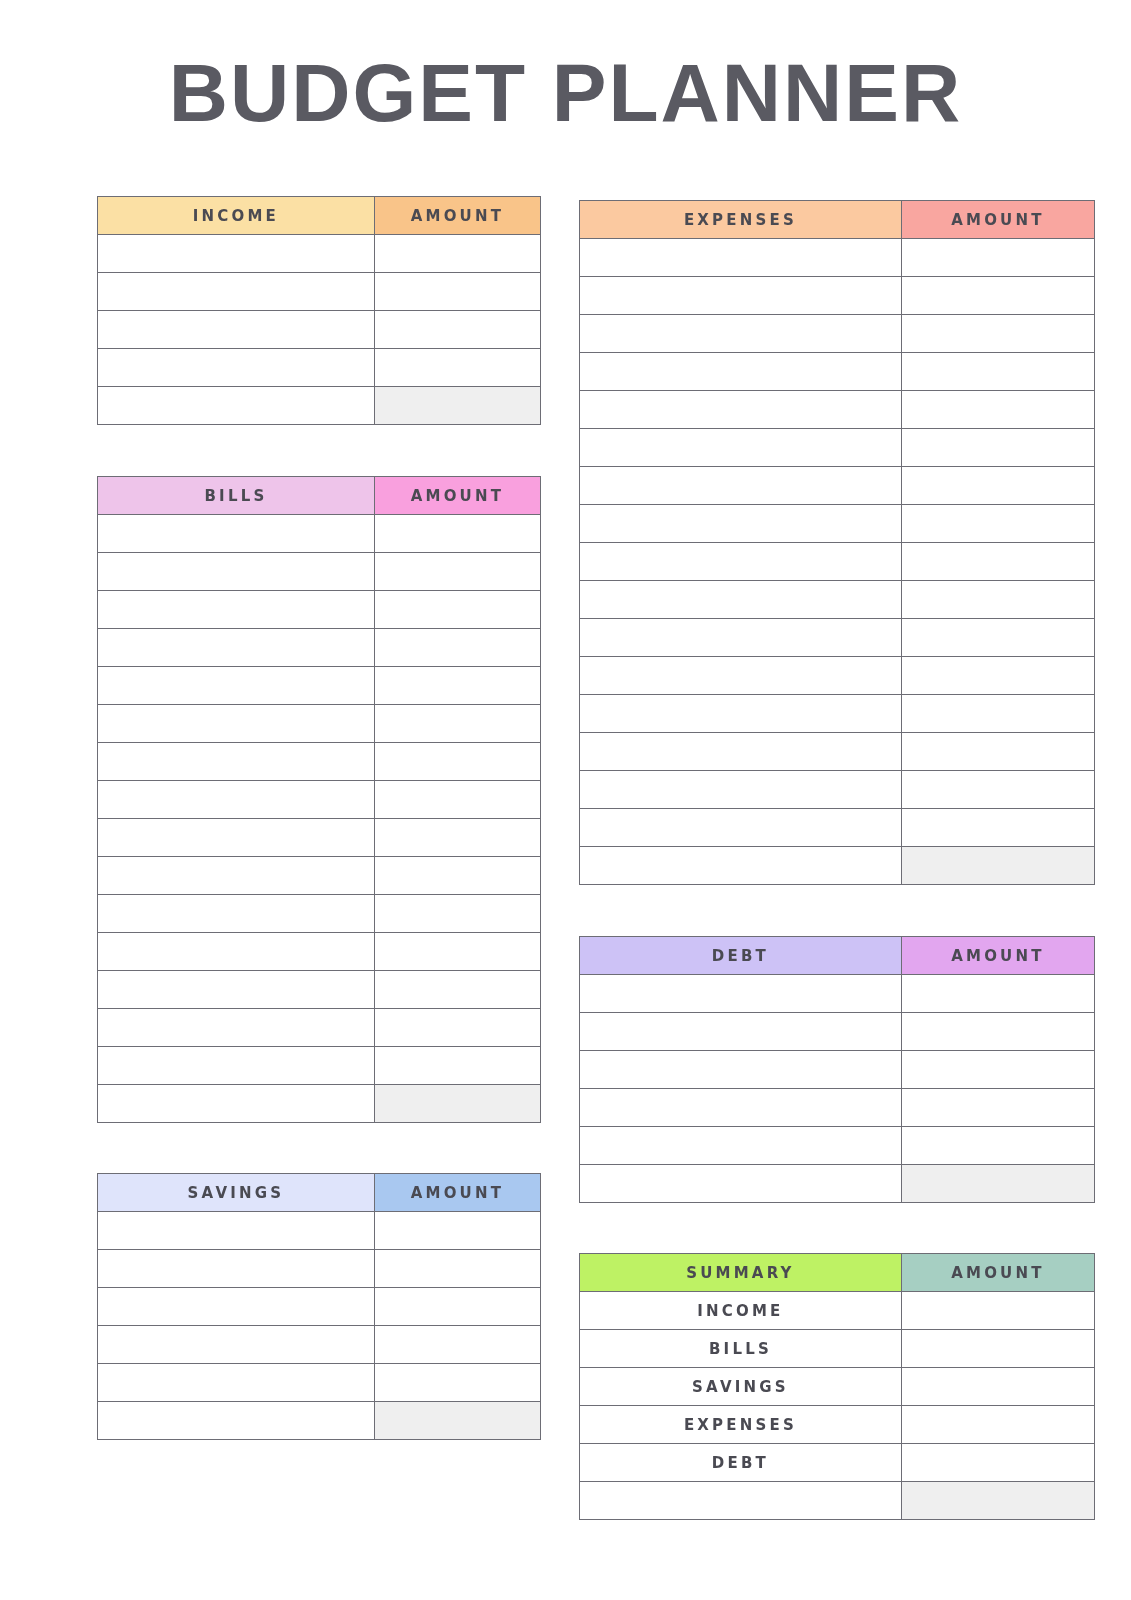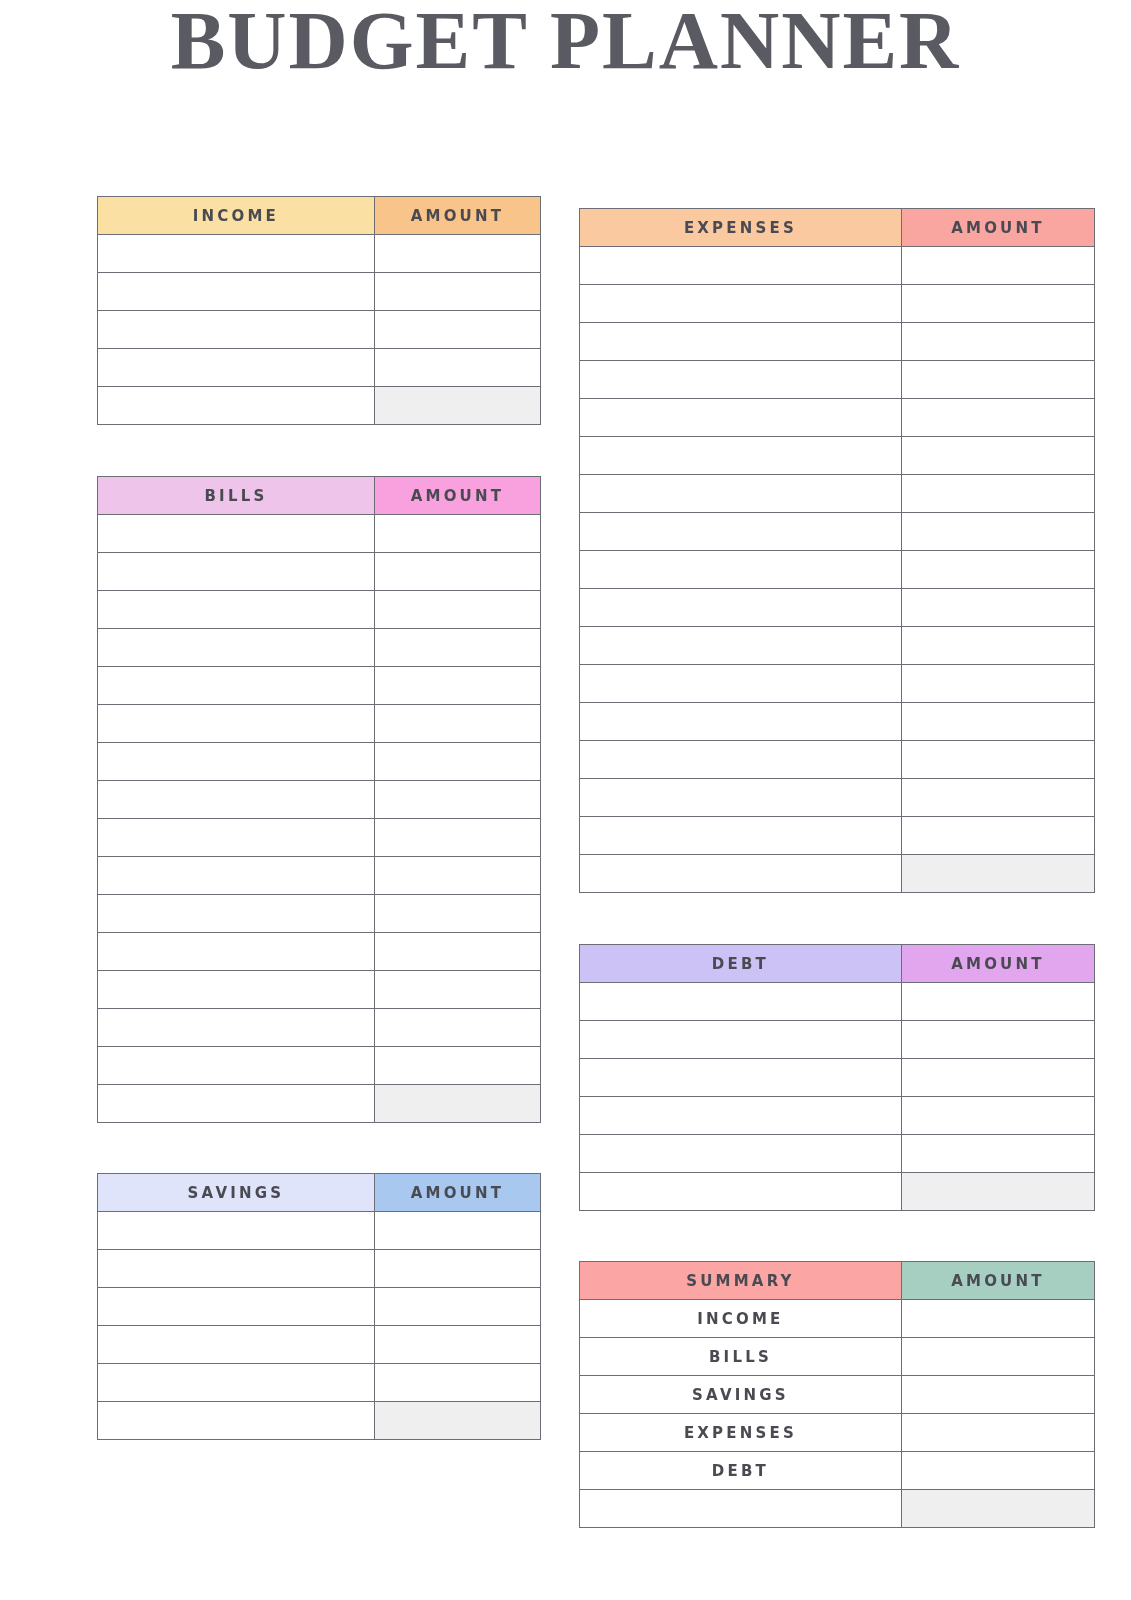--- a/index.html
+++ b/index.html
@@ -16,45 +16,46 @@
     overflow: hidden;
   }
   .page {
     position: relative;
     width: 1131px;
     height: 1600px;
     box-sizing: border-box;
   }
   .title {
     text-align: center;
-    font-family: Liberation Serif, serif;
+    font-family: Liberation Sans, sans-serif;
     font-weight: 700;
     font-size: 82px;
     letter-spacing: 2px;
     color: #5a5a62;
     margin: 0;
+    padding-top: 52px;
     line-height: 1;
     white-space: nowrap;
   }
   .columns {
     position: absolute;
     top: 196px;
     left: 0;
     width: 1131px;
   }
   .col-left {
     position: absolute;
     left: 90px;
     top: 0;
     width: 444px;
   }
   .col-right {
     position: absolute;
     left: 572px;
-    top: 12px;
+    top: 4px;
     width: 516px;
   }
   table.budget {
     border-collapse: collapse;
     width: 100%;
     table-layout: fixed;
     margin-left: 7px;
   }
   table.budget td, table.budget th {
     border: 1.6px solid #6d6d75;
@@ -389,21 +390,21 @@
 
       <div class="tbl-spacer-2"></div>
 
       <table class="budget">
         <colgroup>
             <col class="c-label">
             <col class="c-amount">
           </colgroup>
         <thead>
           <tr>
-            <th class="hdr" style="background: #fca5a5;">SUMMARY</th>
+            <th class="hdr" style="background: #bef264;">SUMMARY</th>
             <th class="hdr" style="background: rgb(166, 207, 194);">AMOUNT</th>
           </tr>
         </thead>
         <tbody>
           <tr>
               <td class="row-cell summary-label">INCOME</td>
               <td class="row-cell"></td>
             </tr>
           <tr>
               <td class="row-cell summary-label">BILLS</td>

